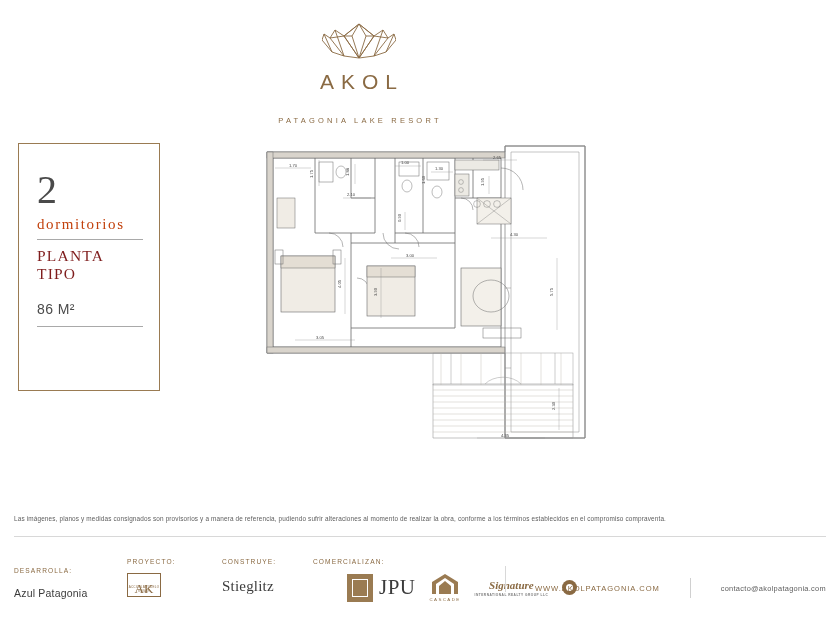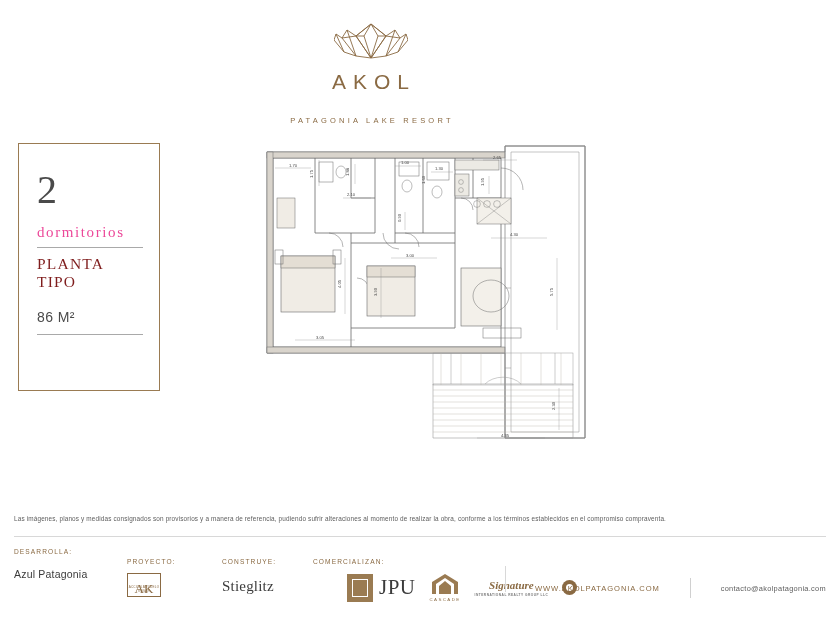--- a/index.html
+++ b/index.html
@@ -11,21 +11,21 @@
     font-family: "Liberation Sans", sans-serif;
     color: #3b3b3b;
     position: relative;
     overflow: hidden;
   }
 
   
   .brand {
     position: absolute;
     top: 22px;
-    left: 12px;
+    left: 0;
     width: 717px;
     text-align: center;
   }
   .brand-mark {
     width: 74px;
     height: 38px;
     margin: 0 auto 10px auto;
     display: block;
   }
   .brand-name {
@@ -56,22 +56,22 @@
   .info-number {
     font-size: 40px;
     line-height: 40px;
     color: #4a4a4a;
     font-weight: 400;
     font-family: "Liberation Serif", serif;
   }
   .info-bed {
     font-size: 15px;
     letter-spacing: 1.6px;
-    color: #ec4899;
-    margin-top: 14px;
+    color: #c2410c;
+    margin-top: 6px;
     font-family: "Liberation Serif", serif;
   }
   .info-rule-1 {
     border-top: 1px solid #a9a9a9;
     margin: 6px 0 7px 0;
     width: 106px;
   }
   .info-plant {
     font-size: 15.5px;
     letter-spacing: 1.2px;
@@ -129,21 +129,21 @@
   }
   .f-col { position: absolute; }
   .f-label {
     font-size: 6.6px;
     letter-spacing: 1.1px;
     color: #8a6a43;
     text-transform: uppercase;
   }
   .f-body { margin-top: 13px; }
 
-  .c-desarrolla { left: 14px; top: 0; }
+  .c-desarrolla { left: 14px; top: 19px; }
   .c-desarrolla .f-body {
     font-size: 10.5px;
     color: #3b3b3b;
     letter-spacing: 0.2px;
   }
 
   .c-proyecto { left: 127px; top: 10px; }
   .c-construye { left: 210px; top: 10px; margin-left: 12px; }
   .c-construye .f-body {
     font-size: 15px;

